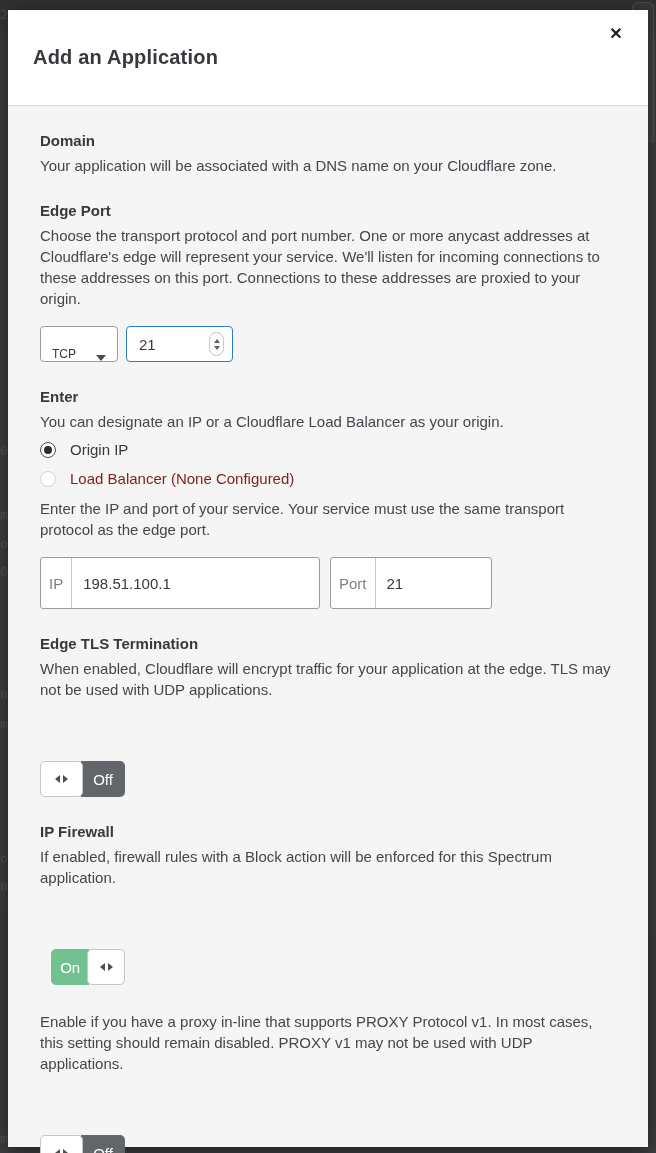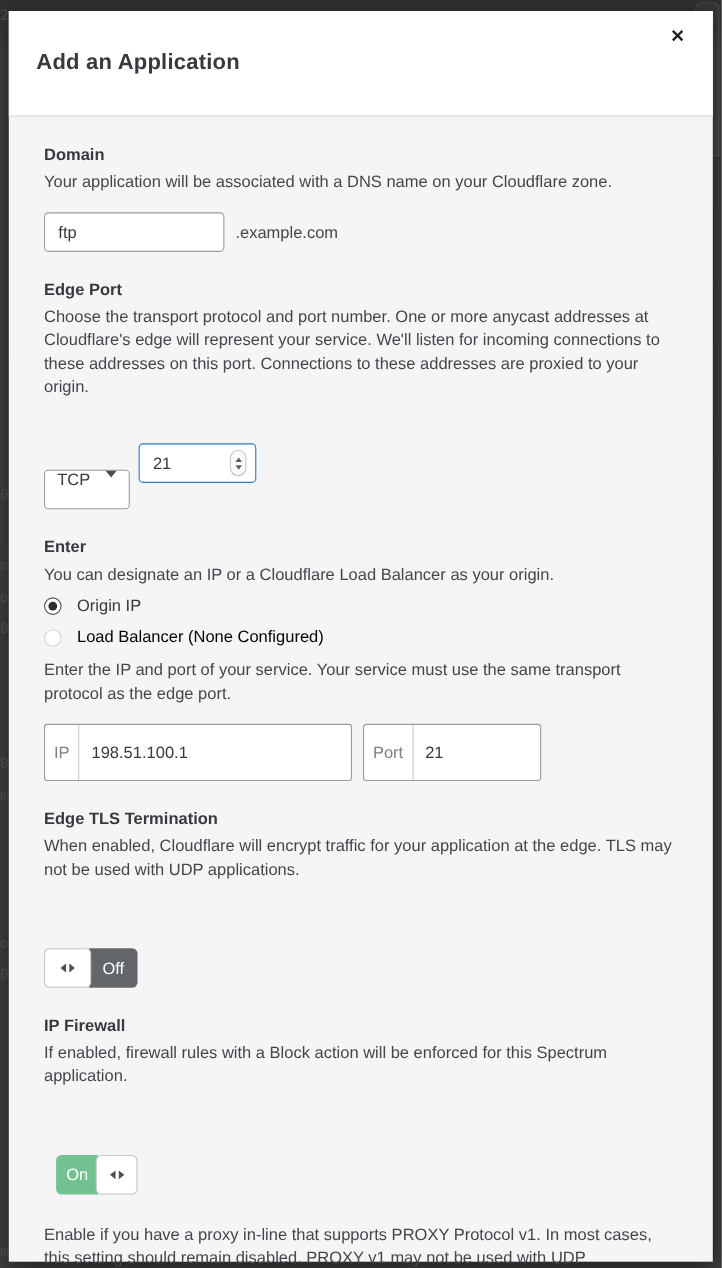--- a/index.html
+++ b/index.html
@@ -38,43 +38,43 @@
   .field-desc { font-size:15px; color:#42474c; line-height:21px; max-width:578px; }
   .control-row { margin-top:17px; display:flex; align-items:center; }
   
   .text-input {
     height:36px; background:#fff; border:1px solid #9b9b9b; border-radius:4px;
     font-size:15px; color:#36393d; display:flex; align-items:center; padding:0 12px;
   }
   .input-suffix { font-size:15px; color:#42474c; margin-left:10px; }
   .select-box {
     width:78px; height:36px; background:#fff; border:1px solid #9b9b9b; border-radius:4px;
-    display:flex; align-items:flex-start; justify-content:space-between; padding:0 11px;
-    font-size:15px; color:#36393d; cursor:pointer;margin-top:48px;
+    display:flex; align-items:flex-end; justify-content:space-between; padding:0 11px;
+    font-size:12px; color:#36393d; cursor:pointer;
   }
   .caret-down { width:0; height:0; border-left:5px solid transparent; border-right:5px solid transparent; border-top:6px solid #4a4f54; }
   .number-input {
     width:107px; height:36px; margin-left:8px; background:#fff;
     border:1px solid #2f7bbf; border-radius:4px;
     display:flex; align-items:center; justify-content:space-between; padding:0 8px 0 12px;
     font-size:15px; color:#36393d;
   }
   .stepper {
     width:15px; height:24px; border:1px solid #c4c4c4; border-radius:8px; background:#fdfdfd;
     display:flex; flex-direction:column; align-items:center; justify-content:center; gap:3px; cursor:pointer;
   }
   .tri-up { width:0; height:0; border-left:3px solid transparent; border-right:3px solid transparent; border-bottom:4px solid #5a5f64; }
   .tri-dn { width:0; height:0; border-left:3px solid transparent; border-right:3px solid transparent; border-top:4px solid #5a5f64; }
   
   .radio-row { display:flex; align-items:center; height:27px; margin-top:2px; }
   .radio-outer { width:16px; height:16px; border-radius:50%; border:1px solid #4a4f54; background:#fff; display:flex; align-items:center; justify-content:center; margin-right:14px; cursor:pointer; }
   .radio-outer.disabled { border-color:#cfd1d3; cursor:default; }
   .radio-dot { width:8px; height:8px; border-radius:50%; background:#2b2e31; }
   .radio-label { font-size:15px; color:#36393d; }
-  .radio-label.disabled { color:#000000; }
+  .radio-label.disabled { color:#7f1d1d; }
   
   .group-input { display:flex; align-items:stretch; height:52px; background:#fff; border:1px solid #9b9b9b; border-radius:3px; overflow:hidden; }
   .group-prefix { display:flex; align-items:center; padding:0 8px; color:#7c8186; font-size:15px; border-right:1px solid #c9c9c9; }
   .group-value { display:flex; align-items:center; padding:0 11px; font-size:15px; color:#36393d; flex:1; }
   .ip-group { width:280px; }
   .port-group { width:162px; margin-left:10px; }
   
   .toggle { display:flex; width:85px; height:36px; border-radius:5px; cursor:pointer;margin-top:44px; }
   .toggle-handle {
     width:43px; background:#fff; border:1px solid #c6c6c6; border-radius:5px;
@@ -118,24 +118,20 @@
   <div class="modal-header">
     <div class="modal-title">Add an Application</div>
     <div class="close-btn">✕</div>
   </div>
 
   <div class="modal-body">
 
     <div class="section">
       <div class="field-label">Domain</div>
       <div class="field-desc">Your application will be associated with a DNS name on your Cloudflare zone.</div>
-      <div class="control-row">
-        <div class="text-input" style="width:164px">ftp</div>
-        <span class="input-suffix">.example.com</span>
-      </div>
     </div>
 
     <div class="section">
       <div class="field-label">Edge Port</div>
       <div class="field-desc">Choose the transport protocol and port number. One or more anycast addresses at Cloudflare's edge will represent your service. We'll listen for incoming connections to these addresses on this port. Connections to these addresses are proxied to your origin.</div>
       <div class="control-row">
         <div class="select-box">
           <span>TCP</span>
           <span class="caret-down"></span>
         </div>

